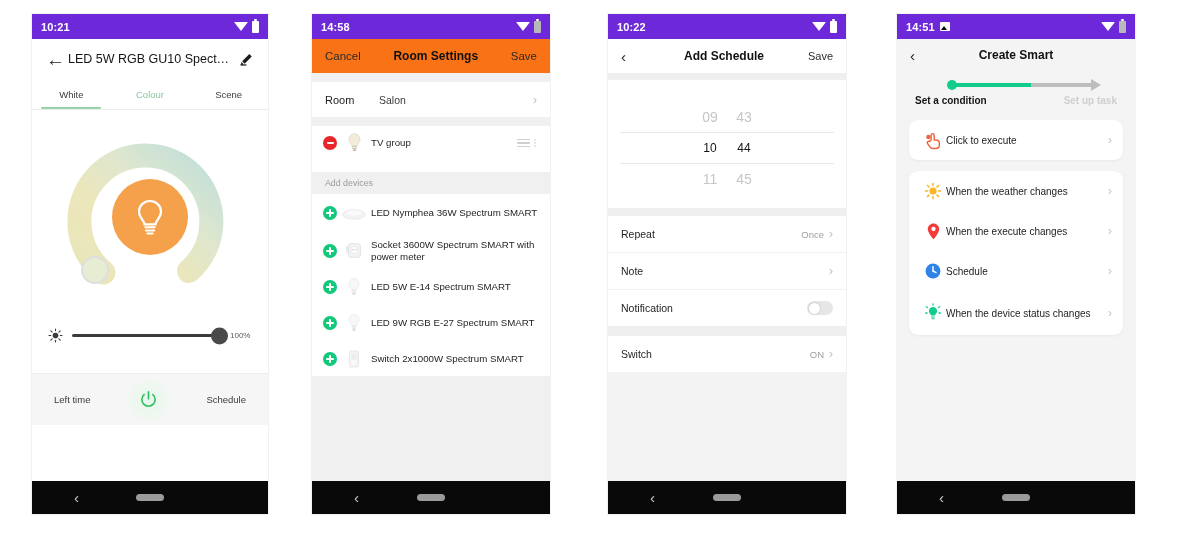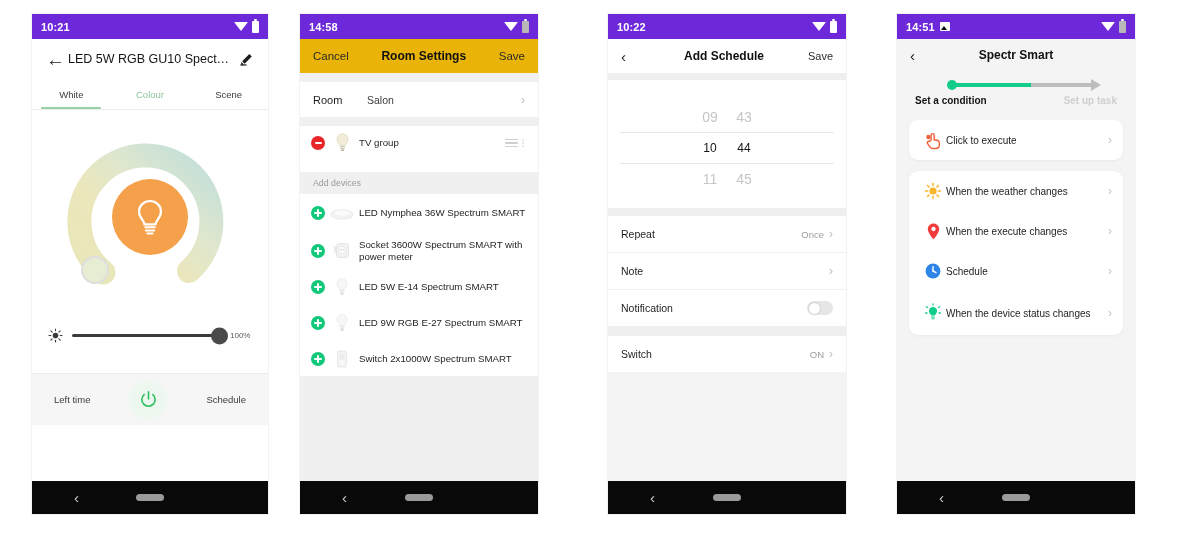--- a/index.html
+++ b/index.html
@@ -21,21 +21,21 @@
     top: 14px;
     width: 238px;
     height: 500px;
     background: #ffffff;
     overflow: hidden;
     display: flex;
     flex-direction: column;
     box-shadow: 0 0 0 1px #f2f2f2;
   }
   #phone1 { left: 32px; width: 236px; }
-  #phone2 { left: 300px; }
+  #phone2 { left: 312px; }
   #phone3 { left: 608px; }
   #phone4 { left: 897px; }
 
   .statusbar {
     height: 25px;
     background: #6d28d9;
     color: #ffffff;
     display: flex;
     align-items: center;
     padding: 0 9px;
@@ -158,21 +158,21 @@
   .p1-foot-lbl { font-size:9.5px; color:#3a3a3a; }
   .power-btn {
     width:42px;height:42px;border-radius:50%;
     background: radial-gradient(circle, #e9f5ec 0%, #eef8f0 55%, #f6f6f6 78%);
     display:flex;align-items:center;justify-content:center;
   }
 
   
   .bar2 {
     height:34px; display:flex; align-items:center; justify-content:space-between;
-    padding: 0 13px; background:#eab308;
+    padding: 0 13px; background:#f97316;
   }
   .bar2 .b2-side { font-size:11.5px; color:#2b2b2b; }
   .bar2 .b2-title { font-size:12px; font-weight:bold; color:#111; }
   .gapbar { height:9px; background:#f0f0f0; }
   .row-white { background:#fff; display:flex; align-items:center; padding: 0 13px; }
   .room-row { height:35px; }
   .room-lbl { font-size:11px; color:#1d1d1d; width:54px; }
   .room-val { font-size:10.5px; color:#3c3c3c; flex:1 1 auto;}
   .chev { color:#bdbdbd; font-size:12px; }
   .dev-row { height:34px; display:flex; align-items:center; padding:0 11px; background:#fff;}
@@ -559,21 +559,21 @@
       <span class="sb-spacer"></span>
       <span class="sb-icons">
         <span class="icon-wifi"></span>
         <span class="icon-batt dim"></span>
       </span>
     </div>
 
     <div class="screen p4">
       <div class="bar4">
         <span class="b4-back">‹</span>
-        <span class="b4-title">Spectr Smart</span>
+        <span class="b4-title">Create Smart</span>
       </div>
 
       <div class="stepper">
         <div class="step-line">
           <span class="step-dot"></span>
           <span class="step-bar1"></span>
           <span class="step-bar2"></span>
           <span class="step-arrow"></span>
         </div>
         <div class="step-labels">

